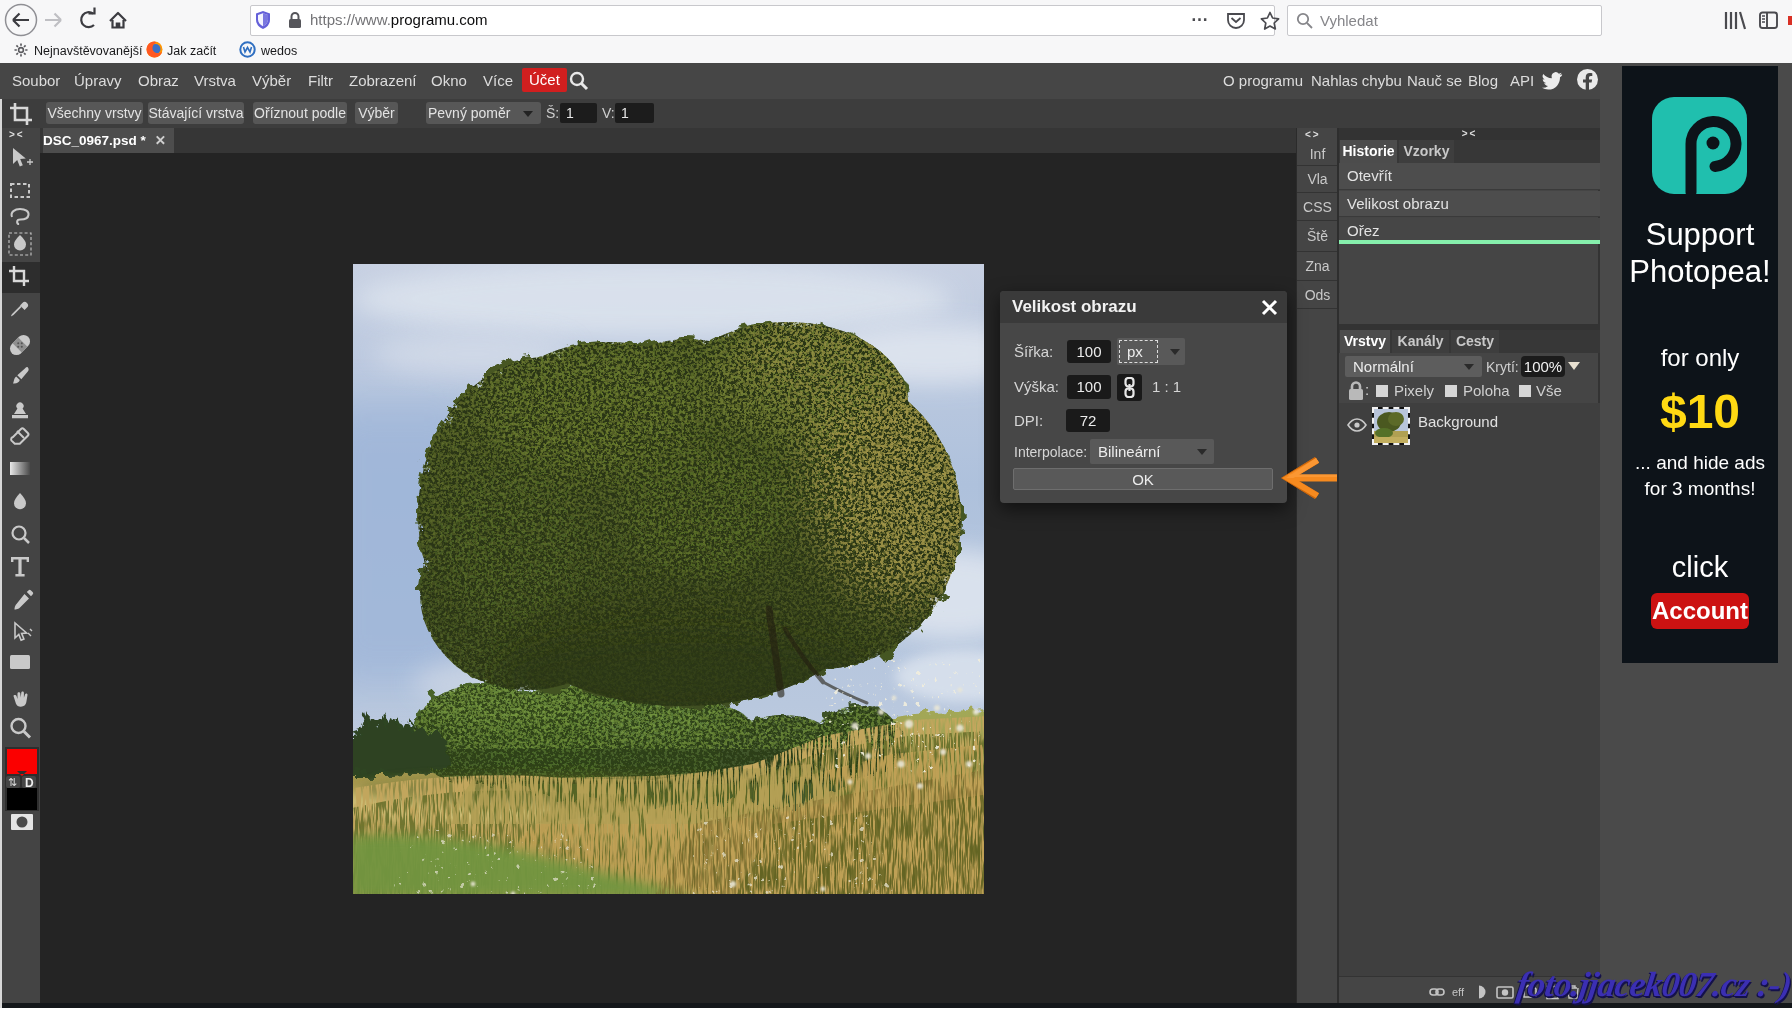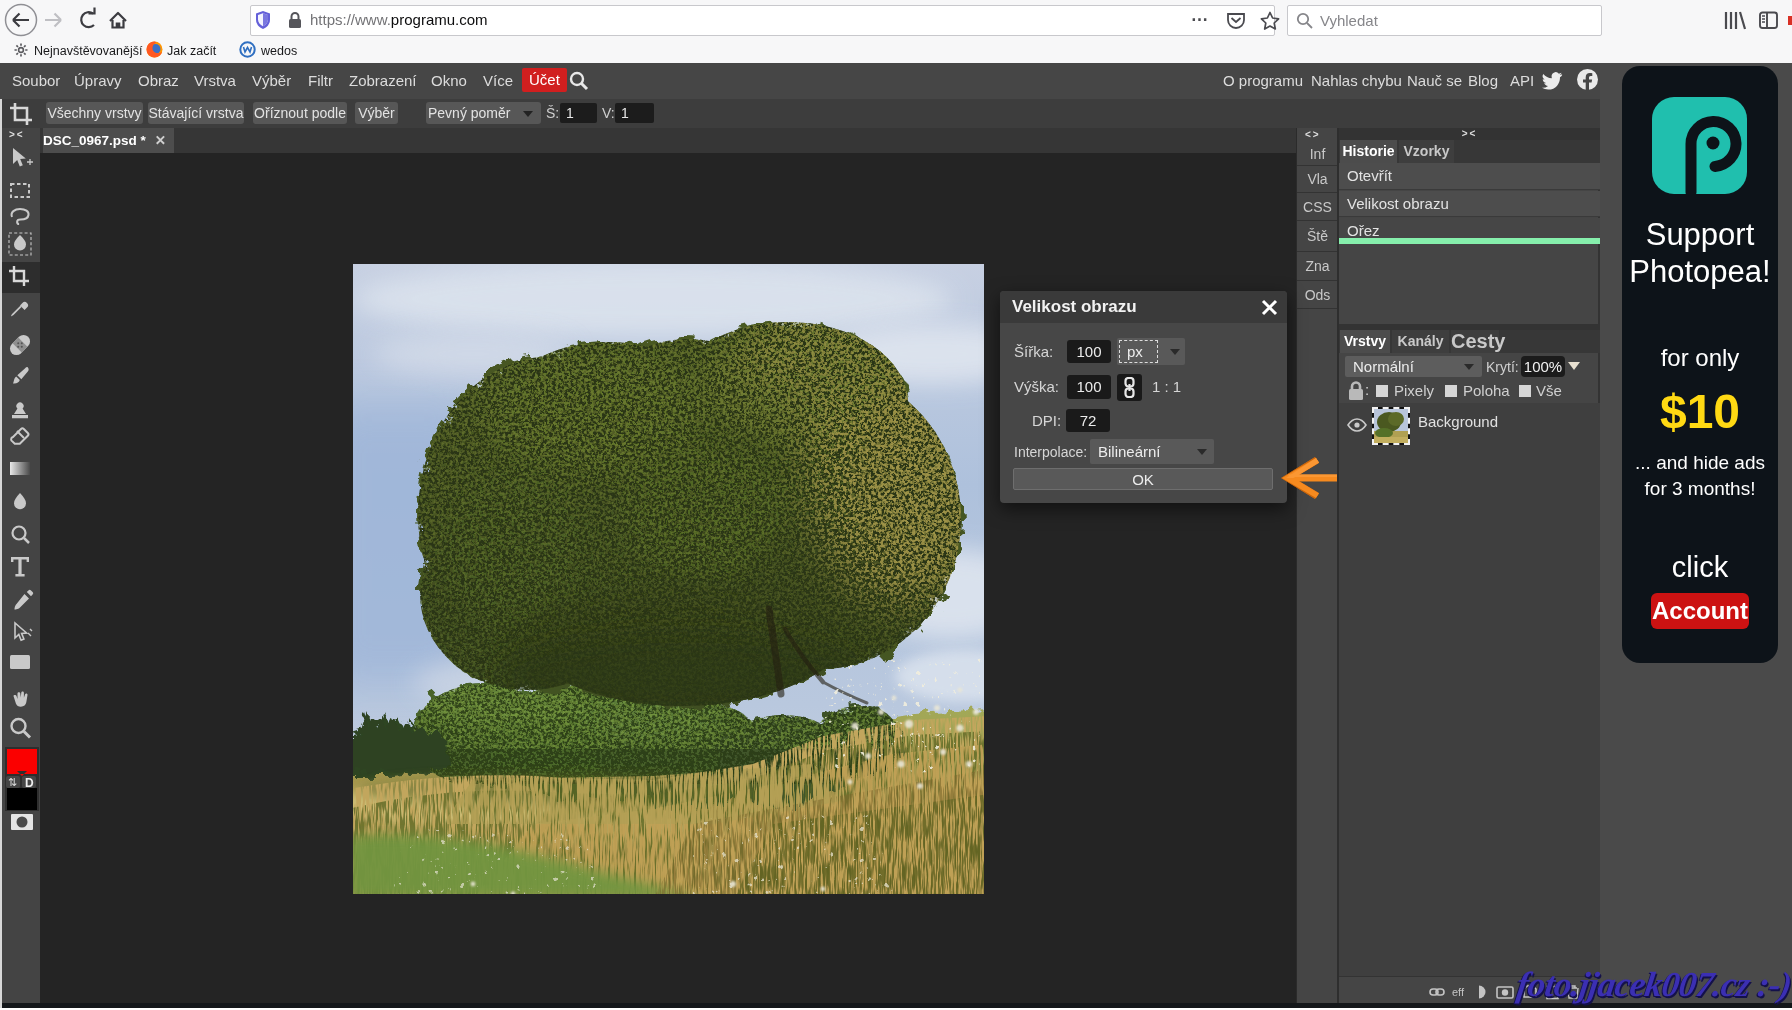--- a/index.html
+++ b/index.html
@@ -28,21 +28,21 @@
   #ltools { left:0; top:128px; width:40px; height:875px; background:#444444; }
   #canvas { left:40px; top:153px; width:1256px; height:850px; background:#242424; }
   #vtabs { left:1296px; top:128px; width:41px; height:875px; background:#454545;
     border-left:1px solid #2b2b2b; }
   .vt { position:absolute; left:0; width:41px; font-size:14px; color:#c9c9c9; text-align:center;
     border-bottom:1px solid #333; }
   #rpanel { left:1337px; top:128px; width:263px; height:875px; background:#454545;
     border-left:2px solid #2e2e2e; border-right:2px solid #333; }
   #rightcol { left:1600px; top:63px; width:192px; height:940px; background:#4a4a4a; }
   #ad { position:absolute; left:22px; top:3px; width:156px; height:597px; background:#0d1319;
-    text-align:center; color:#fff;border-radius:18px; }
+    text-align:center; color:#fff; }
   #bottombar { left:0; top:1003px; width:1792px; height:7px; background:#14171a; border-bottom:2.5px solid #fff; }
   #leftline { left:0; top:99px; width:2px; height:909px; background:#d8d8d8; }
   
   #dlg { left:1000px; top:291px; width:287px; height:212px; background:#474747;
     border-radius:4px; box-shadow:0 6px 18px rgba(0,0,0,.55); }
   #dlgtitle { position:absolute; left:0; top:0; width:100%; height:32px; background:#3a3a3a;
     border-radius:4px 4px 0 0; color:#f2f2f2; font-weight:bold; font-size:17px;
     line-height:32px; padding-left:12px; }
   .dlbl { position:absolute; color:#d6d6d6; font-size:15px; }
   .din { position:absolute; background:#1a1a1a; border-radius:3px; color:#ececec;
@@ -232,27 +232,27 @@
     <div class="vt" style="top:153px;height:28px;line-height:28px;">Ods</div>
   </div>
   <div class="abs" id="rpanel">
     <div style="position:absolute;left:0;top:0;width:261px;height:12px;background:#333;color:#ddd;font-size:10px;font-weight:bold;letter-spacing:2px;text-align:center;">&gt;&lt;</div>
     <div style="position:absolute;left:0;top:12px;width:261px;height:23px;background:#373737;">
       <span style="position:absolute;left:1px;top:0;width:57px;height:23px;background:#4c4c4c;color:#fff;font-weight:bold;font-size:14px;text-align:center;line-height:23px;">Historie</span>
       <span style="position:absolute;left:60px;top:0;width:55px;height:23px;background:#3e3e3e;color:#c9c9c9;font-weight:bold;font-size:14px;text-align:center;line-height:23px;">Vzorky</span>
     </div>
     <div style="position:absolute;left:0;top:35px;width:261px;height:27px;background:#4d4d4d;border-bottom:1px solid #3a3a3a;color:#e3e3e3;font-size:15px;line-height:26px;padding-left:8px;">Otevřít</div>
     <div style="position:absolute;left:0;top:63px;width:261px;height:26px;background:#4d4d4d;border-bottom:1px solid #3a3a3a;color:#e3e3e3;font-size:15px;line-height:25px;padding-left:8px;">Velikost obrazu</div>
-    <div style="position:absolute;left:0;top:90px;width:261px;height:26px;background:#464646;border-bottom:6px solid #86efac;color:#e3e3e3;font-size:15px;line-height:25px;padding-left:8px;">Ořez</div>
+    <div style="position:absolute;left:0;top:90px;width:261px;height:26px;background:#464646;border-bottom:4px solid #86efac;color:#e3e3e3;font-size:15px;line-height:25px;padding-left:8px;">Ořez</div>
 
     <div style="position:absolute;left:0;top:196px;width:261px;height:6px;background:#333;"></div>
     <div style="position:absolute;left:0;top:202px;width:261px;height:23px;background:#373737;">
       <span style="position:absolute;left:1px;top:0;width:50px;height:23px;background:#4c4c4c;color:#fff;font-weight:bold;font-size:14px;text-align:center;line-height:23px;">Vrstvy</span>
       <span style="position:absolute;left:53px;top:0;width:57px;height:23px;background:#3e3e3e;color:#c9c9c9;font-weight:bold;font-size:14px;text-align:center;line-height:23px;">Kanály</span>
-      <span style="position:absolute;left:112px;top:0;width:48px;height:23px;background:#3e3e3e;color:#c9c9c9;font-weight:bold;font-size:20px;text-align:center;line-height:23px;">Cesty</span>
+      <span style="position:absolute;left:112px;top:0;width:48px;height:23px;background:#3e3e3e;color:#c9c9c9;font-weight:bold;font-size:14px;text-align:center;line-height:23px;">Cesty</span>
     </div>
     <div style="position:absolute;left:6px;top:228px;width:137px;height:21px;background:#5d5d5d;border-radius:2px;color:#ececec;font-size:15px;line-height:21px;padding-left:8px;">Normální
       <span style="position:absolute;right:8px;top:8px;width:0;height:0;border-left:5px solid transparent;border-right:5px solid transparent;border-top:6px solid #2a2a2a;"></span>
     </div>
     <span style="position:absolute;left:147px;top:231px;font-size:14px;color:#d0d0d0;">Krytí:</span>
     <span style="position:absolute;left:182px;top:228px;width:44px;height:21px;background:#1b1b1b;border-radius:4px;color:#f0f0f0;font-size:15px;line-height:21px;text-align:center;">100%</span>
     <span style="position:absolute;left:229px;top:234px;width:0;height:0;border-left:6px solid transparent;border-right:6px solid transparent;border-top:8px solid #e8e0d0;"></span>
 
     <svg style="position:absolute;left:8px;top:252px;" width="18" height="22" viewBox="0 0 18 22">
       <rect x="2" y="9" width="14" height="11" rx="1.5" fill="#b9b9b9"></rect>
@@ -519,21 +519,21 @@
     <span class="dlbl" style="left:14px;top:87px;">Výška:</span>
     <span class="din" style="left:67px;top:84px;width:44px;height:24px;line-height:24px;text-align:center;">100</span>
     <span style="position:absolute;left:117px;top:83px;width:25px;height:27px;background:#191919;border-radius:3px;">
       <svg style="position:absolute;left:5px;top:3px;" width="15" height="21" viewBox="0 0 15 21">
         <rect x="3.5" y="1" width="8" height="8.5" rx="3" fill="none" stroke="#e8e8e8" stroke-width="2.2"></rect>
         <rect x="3.5" y="11.5" width="8" height="8.5" rx="3" fill="none" stroke="#e8e8e8" stroke-width="2.2"></rect>
         <path d="M7.5 7 v7" stroke="#e8e8e8" stroke-width="2.2"></path>
       </svg>
     </span>
     <span class="dlbl" style="left:152px;top:87px;">1 : 1</span>
-    <span class="dlbl" style="left:32px;top:121px;">DPI:</span>
+    <span class="dlbl" style="left:14px;top:121px;">DPI:</span>
     <span class="din" style="left:66px;top:118px;width:44px;height:23px;line-height:23px;text-align:center;">72</span>
     <span class="dlbl" style="left:14px;top:153px;font-size:14px;">Interpolace:</span>
     <span class="dsel" style="left:90px;top:148px;width:124px;height:25px;line-height:25px;padding-left:8px;">Bilineární
       <span style="position:absolute;right:7px;top:10px;width:0;height:0;border-left:5px solid transparent;border-right:5px solid transparent;border-top:6px solid #2a2a2a;"></span>
     </span>
     <span class="dsel" style="left:13px;top:177px;width:260px;height:22px;line-height:22px;text-align:center;border:1px solid #6e6e6e;">OK</span>
   </div>
   <svg class="abs" style="left:1278px;top:446px;" width="62" height="62" viewBox="0 0 62 62">
     <g>
       <path d="M3 32 L37 11 L41 17 L16 32 L41 47 L37 53 Z" fill="#e87511"></path>

